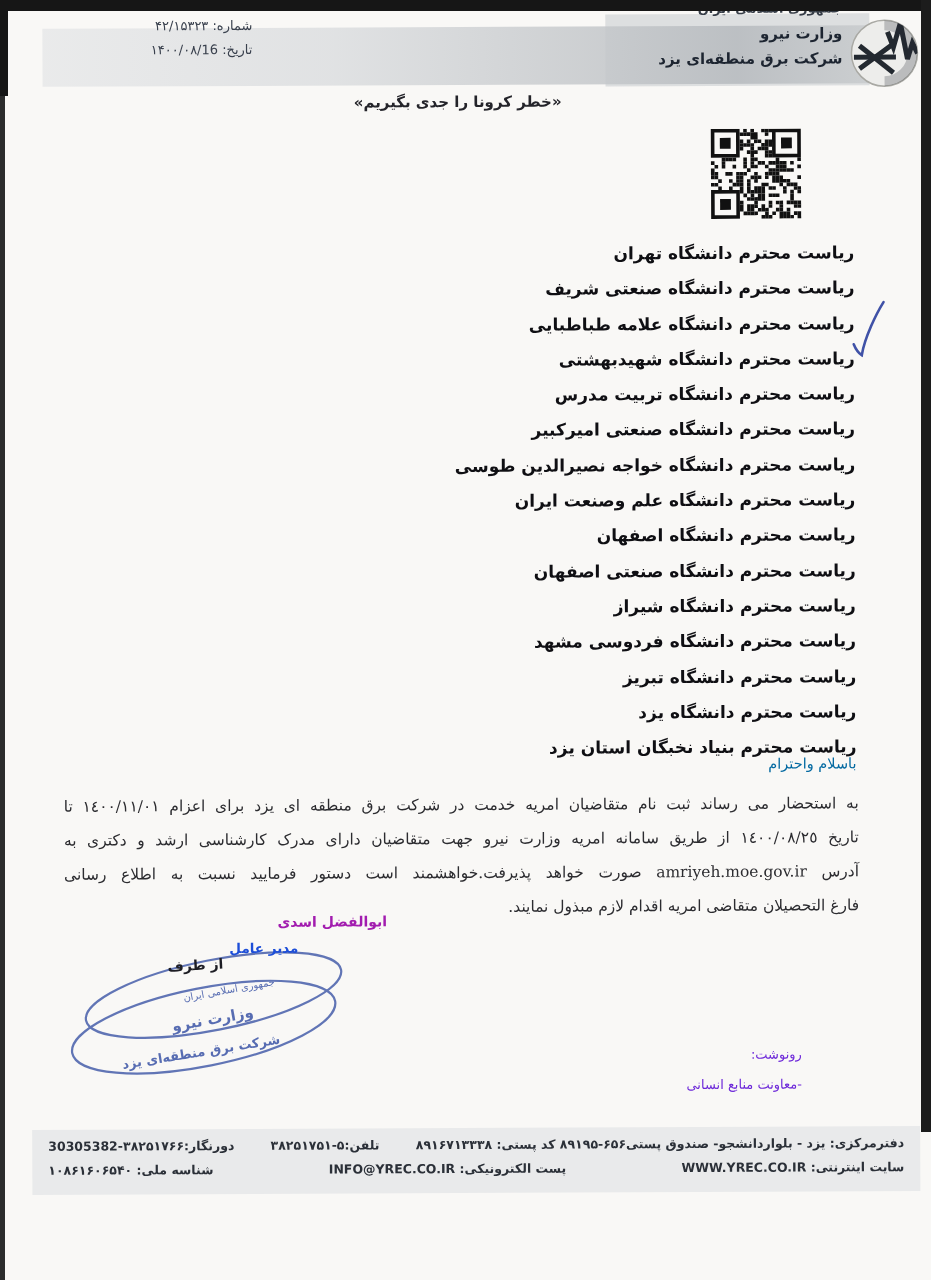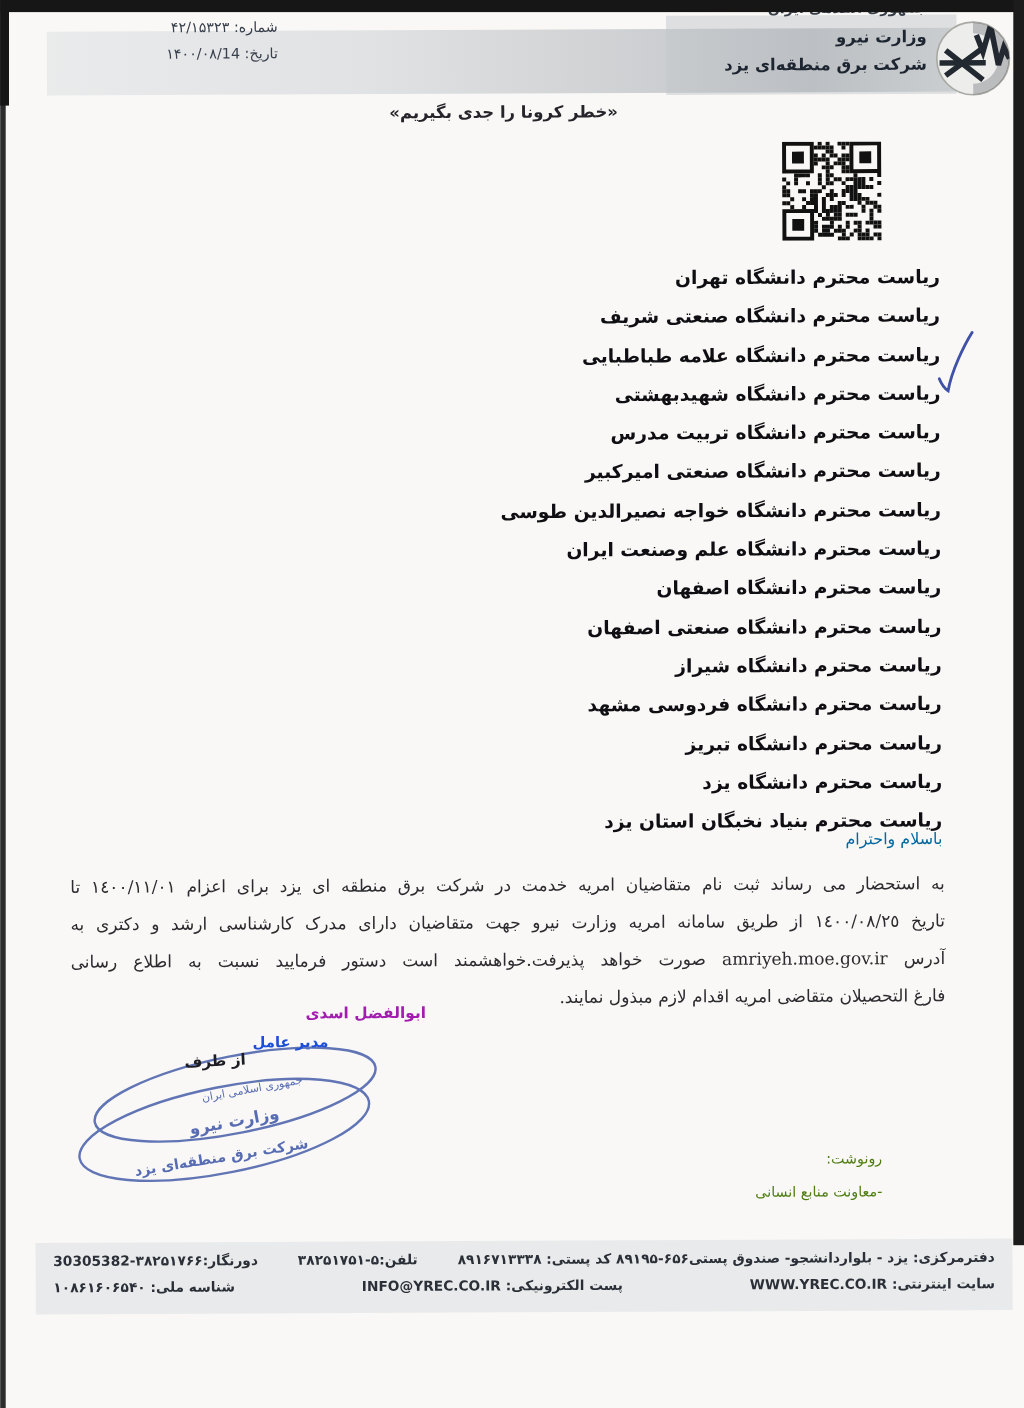--- a/index.html
+++ b/index.html
@@ -40,21 +40,21 @@
   .body-par{right:73px;top:788px;width:795px;z-index:2;color:#2c2c30;
     font-family:"DejaVu Serif","DejaVu Sans",serif;}
   .body-line{font-size:15.5px;line-height:34px;text-align:justify;text-align-last:justify;}
   .body-line.last{text-align-last:right;}
   
   .sig-name{left:276px;top:913px;width:110px;text-align:center;font-weight:bold;font-size:14px;color:#a21caf;z-index:3;}
   .sig-title{left:228px;top:939px;font-weight:bold;font-size:13.5px;color:#1d4ed8;z-index:3;}
   .sig-behalf{left:166px;top:956px;font-weight:bold;font-size:14px;color:#1d1d24;transform:rotate(-3deg);z-index:4;}
   .stamp{left:60px;top:950px;width:290px;height:130px;z-index:2;}
   
-  .cc{right:131px;top:1041px;text-align:right;font-size:13px;color:#4d7c0f;line-height:30px;z-index:2;}
+  .cc{right:131px;top:1041px;text-align:right;font-size:13px;color:#6d28d9;line-height:30px;z-index:2;}
   
   .footer{left:30px;top:1128px;width:888px;height:65px;background:#e9eaeb;z-index:2;
     color:#2b3038;font-size:12.5px;font-weight:600;}
   .f-row{display:flex;justify-content:space-between;padding:0 16px;margin-top:9px;direction:rtl;}
   .tilt{position:absolute;inset:0;transform:rotate(-0.25deg);transform-origin:50% 50%;}
 </style>
 </head>
 <body>
 
 <div class="page">
@@ -63,21 +63,21 @@
     <div class="abs band2"></div>
     <div class="abs band1"></div>
 
     <div class="abs meta">
       <div class="meta-line">
         <span>شماره:</span>
         <span>۴۲/۱۵۳۲۳</span>
       </div>
       <div class="meta-line">
         <span>تاریخ:</span>
-        <span>۱۴۰۰/۰۸/14</span>
+        <span>۱۴۰۰/۰۸/16</span>
       </div>
     </div>
 
     <div class="abs hdr-right">
       <div class="hdr-country">جمهوری اسلامی ایران</div>
       <div class="hdr-ministry">وزارت نیرو</div>
       <div class="hdr-company">شرکت برق منطقه‌ای یزد</div>
     </div>
 
     <div class="abs logo">

